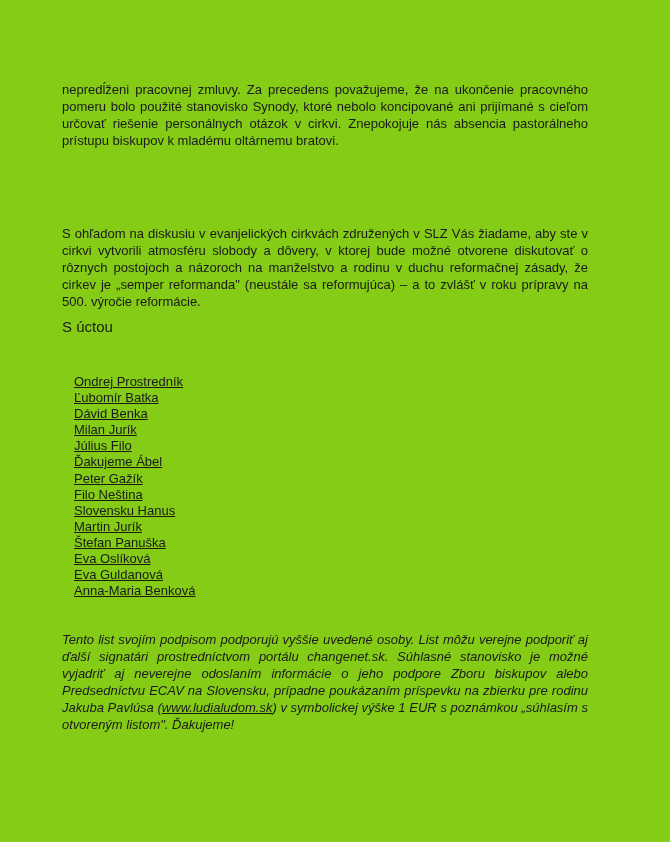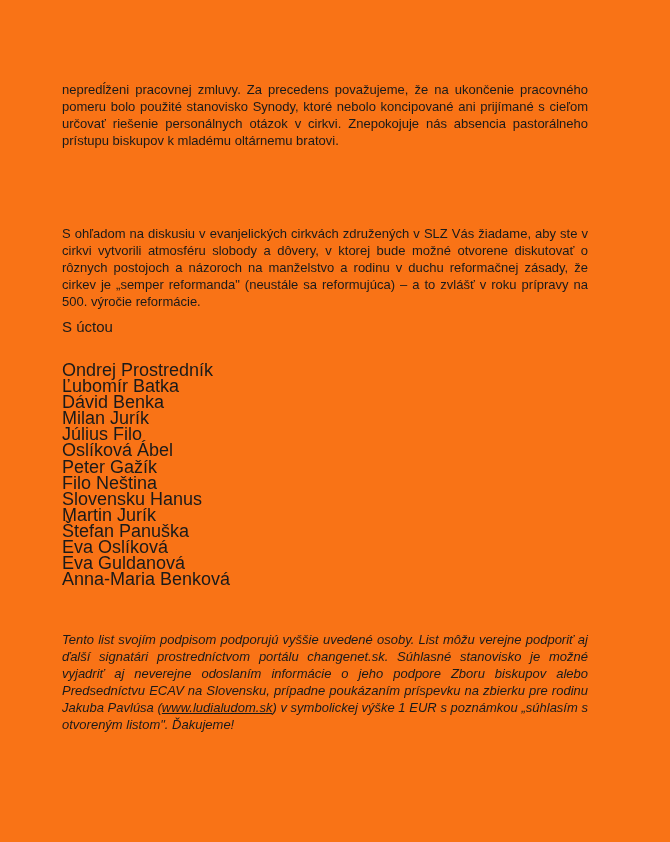--- a/index.html
+++ b/index.html
@@ -1,49 +1,49 @@
 <!DOCTYPE html>
 <html><head>
   <meta charset="utf-8">
   <style>
     html, body { margin: 0; padding: 0; background: #ffffff; }
     body { width: 670px; height: 842px; position: relative; overflow: hidden; }
     .page {
-      position: absolute; left: 0; top: 0; width: 670px; height: 842px; background: #f97316;
+      position: absolute; left: 0; top: 0; width: 670px; height: 842px; background: #84cc16;
       font-family: "Liberation Sans", sans-serif; color: #1a1a1a;
     }
     .text-block {
       position: absolute; left: 62px; width: 526px;
       font-size: 13px; line-height: 17px; text-align: justify;
     }
     .p1 { top: 81px; }
     .p2 { top: 165px; }
     .p3 { top: 225px; }
     .closing { position: absolute; left: 62px; top: 318px; font-size: 15px; line-height: 17px; }
-    .names { position: absolute; left: 62px; top: 362px; font-size: 18px; line-height: 16.1px; list-style: none; margin: 0; padding: 0; }
+    .names { position: absolute; left: 62px; top: 362px; font-size: 13px; line-height: 16.1px; list-style: none; margin: 12px; padding: 0; text-decoration: underline; }
     .names li { margin: 0; padding: 0; white-space: nowrap; }
     .note { top: 631px; font-style: italic; }
     .note a { color: #1a1a1a; text-decoration: underline; }
   </style>
 </head>
 <body>
 
 <div class="page">
   <p class="text-block p1" style="margin:0">nepredĺženi pracovnej zmluvy. Za precedens považujeme, že na ukončenie pracovného pomeru bolo použité stanovisko Synody, ktoré nebolo koncipované ani prijímané s cieľom určovať riešenie personálnych otázok v cirkvi. Znepokojuje nás absencia pastorálneho prístupu biskupov k mladému oltárnemu bratovi.</p>
   <p class="text-block p3" style="margin:0">S ohľadom na diskusiu v evanjelických cirkvách združených v SLZ Vás žiadame, aby ste v cirkvi vytvorili atmosféru slobody a dôvery, v ktorej bude možné otvorene diskutovať o rôznych postojoch a názoroch na manželstvo a rodinu v duchu reformačnej zásady, že cirkev je „semper reformanda" (neustále sa reformujúca) – a to zvlášť v roku prípravy na 500. výročie reformácie.</p>
 
   <div class="closing">S úctou</div>
 
   <ul class="names">
     <li>Ondrej Prostredník</li>
     <li>Ľubomír Batka</li>
     <li>Dávid Benka</li>
     <li>Milan Jurík</li>
     <li>Július Filo</li>
-    <li>Oslíková Ábel</li>
+    <li>Ďakujeme Ábel</li>
     <li>Peter Gažík</li>
     <li>Filo Neština</li>
     <li>Slovensku Hanus</li>
     <li>Martin Jurík</li>
     <li>Štefan Panuška</li>
     <li>Eva Oslíková</li>
     <li>Eva Guldanová</li>
     <li>Anna-Maria Benková</li>
   </ul>
 

